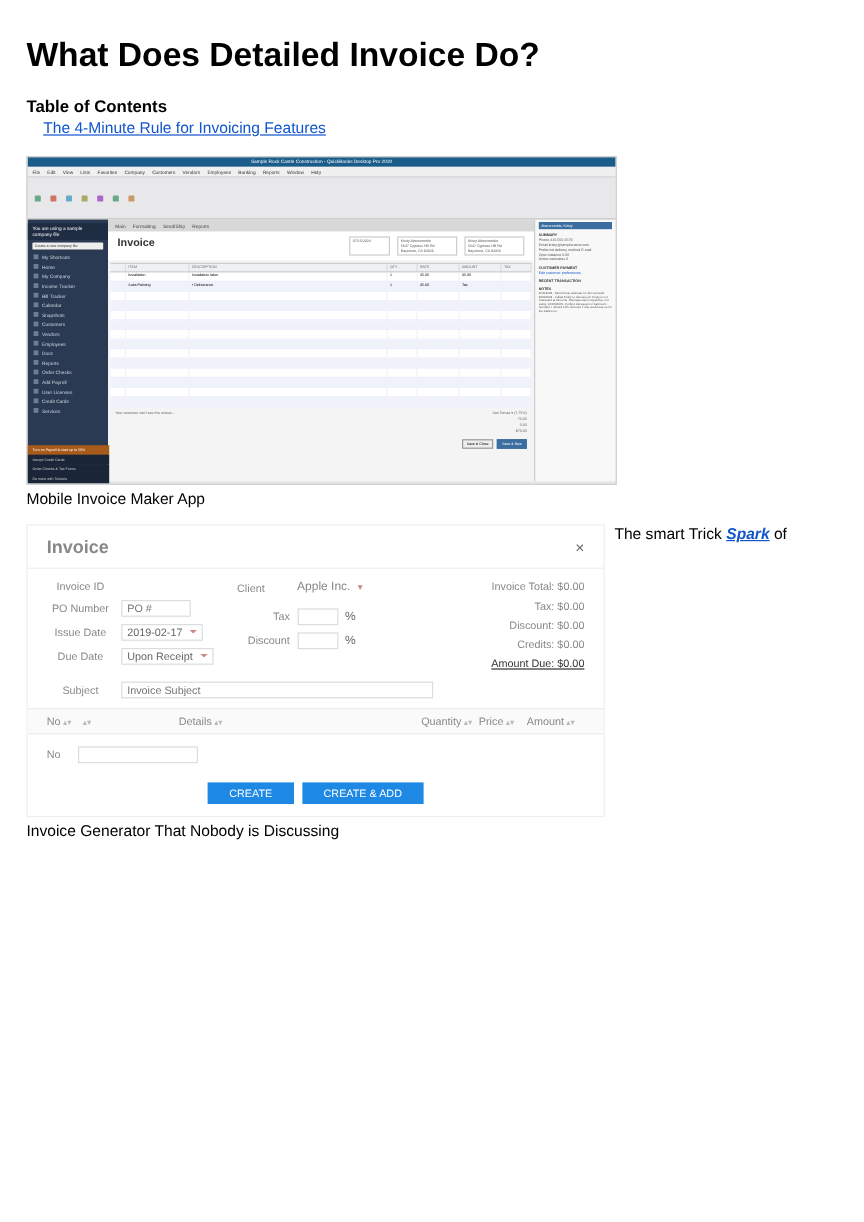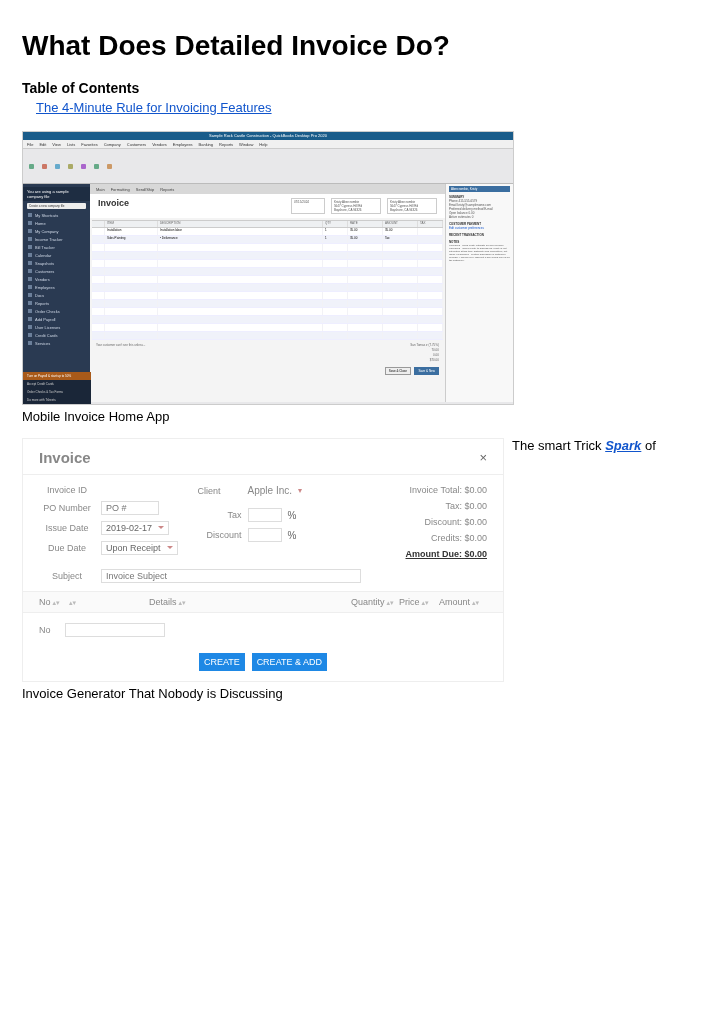--- a/index.html
+++ b/index.html
@@ -54,34 +54,34 @@
 .inv-close { font-size:13px; color:#666; cursor:pointer; }
 .inv-hr { border-bottom:1px solid #eee; margin:0; }
 .inv-body { display:flex; padding:10px 16px; gap:20px; }
 .inv-col { display:flex; flex-direction:column; gap:6px; }
 .inv-row { display:flex; align-items:center; gap:6px; }
 .inv-lbl { width:56px; font-size:9px; color:#888;text-align:center; }
 .inv-inp { border:1px solid #ddd; background:#fff; padding:2px 4px; font-size:9px; color:#888; height:14px; box-sizing:border-box; }
 .inv-sel { border:1px solid #ddd; padding:2px 16px 2px 4px; font-size:9px; color:#666; position:relative; height:14px; box-sizing:border-box; display:inline-flex; align-items:center; }
 .inv-sel::after { content:""; position:absolute; right:4px; top:4px; border:3px solid transparent; border-top-color:#c88; }
 .inv-totals { margin-left:auto; text-align:right; display:flex; flex-direction:column; gap:6px; font-size:9px; color:#888; }
-.inv-due { font-weight:700; color:#333; text-decoration:underline; }
+.inv-due { font-weight:400; color:#333; text-decoration:underline; }
 .inv-subject { padding:0 16px 8px 16px; display:flex; align-items:center; gap:6px; }
 .inv-subject .inv-inp { flex:1; max-width:260px; }
 .inv-th { display:flex; background:#fafafa; border-top:1px solid #eee; border-bottom:1px solid #eee; padding:5px 16px; font-size:9px; color:#888; position:relative; }
 .inv-th .sort::after { content:" \25B4\25BE"; font-size:7px; color:#bbb; }
 .inv-dd { position:absolute; left:36px; top:0; width:80px; background:#fff; box-shadow:0 2px 8px rgba(0,0,0,0.2); font-size:9px; }
 .inv-dd-item { padding:6px 8px; border-bottom:1px solid #f0f0f0; color:#888; }
 .inv-dd-item.top { background:#f5f5f5; color:#aaa; }
 .inv-cells { padding:10px 16px; display:flex; flex-direction:column; gap:6px; position:relative; }
 .inv-cell-lbl { font-size:9px; color:#888; width:20px; }
 .inv-cell-box { border:1px solid #ddd; width:100px; height:14px; box-sizing:border-box; }
 .inv-note { border:1px solid #ddd; width:320px; height:28px; box-sizing:border-box; }
 .inv-actions { text-align:center; padding:6px 0 10px 0; }
-.inv-actbtn { display:inline-block; background:#1e88e5; color:#fff; font-size:9px; padding:4px 5px; margin:0 2px; }
+.inv-actbtn { display:inline-block; background:#1e88e5; color:#fff; font-size:9px; padding:4px 18px; margin:0 2px; }
 </style>
 </head>
 <body>
 
 
 
 <h1>What Does Detailed Invoice Do?</h1>
 <div class="toc-title">Table of Contents</div>
 <a href="#" class="toc-link">The 4-Minute Rule for Invoicing Features</a>
 
@@ -324,21 +324,21 @@
         <div>Active estimates  0</div>
         <div class="qb-right-sec">CUSTOMER PAYMENT</div>
         <div style="color:#1155cc">Edit customer preferences</div>
         <div class="qb-right-sec">RECENT TRANSACTION</div>
         <div class="qb-right-sec">NOTES</div>
         <div style="font-size:2.5px;line-height:3px">9/15/2003 - Send Kristy estimate for den remodel. 9/20/2003 - Called Kristy to discuss job. Kristy is not interested at this time. Estimate was competitive, not using. 10/15/2003 - Further discussion of bathroom remodel. I offered 10% discount if she would use us for the bathroom.</div>
       </div>
     </div>
   </div>
 </div>
-<div class="caption">Mobile Invoice Home App</div>
+<div class="caption">Mobile Invoice Maker App</div>
 
 <div class="row" style="margin-top:14px">
   <div class="inv">
     <div class="inv-head">
       <div class="inv-title">Invoice</div>
       <div class="inv-close">×</div>
     </div>
     <div class="inv-hr"></div>
     <div class="inv-body">
       <div class="inv-col">

